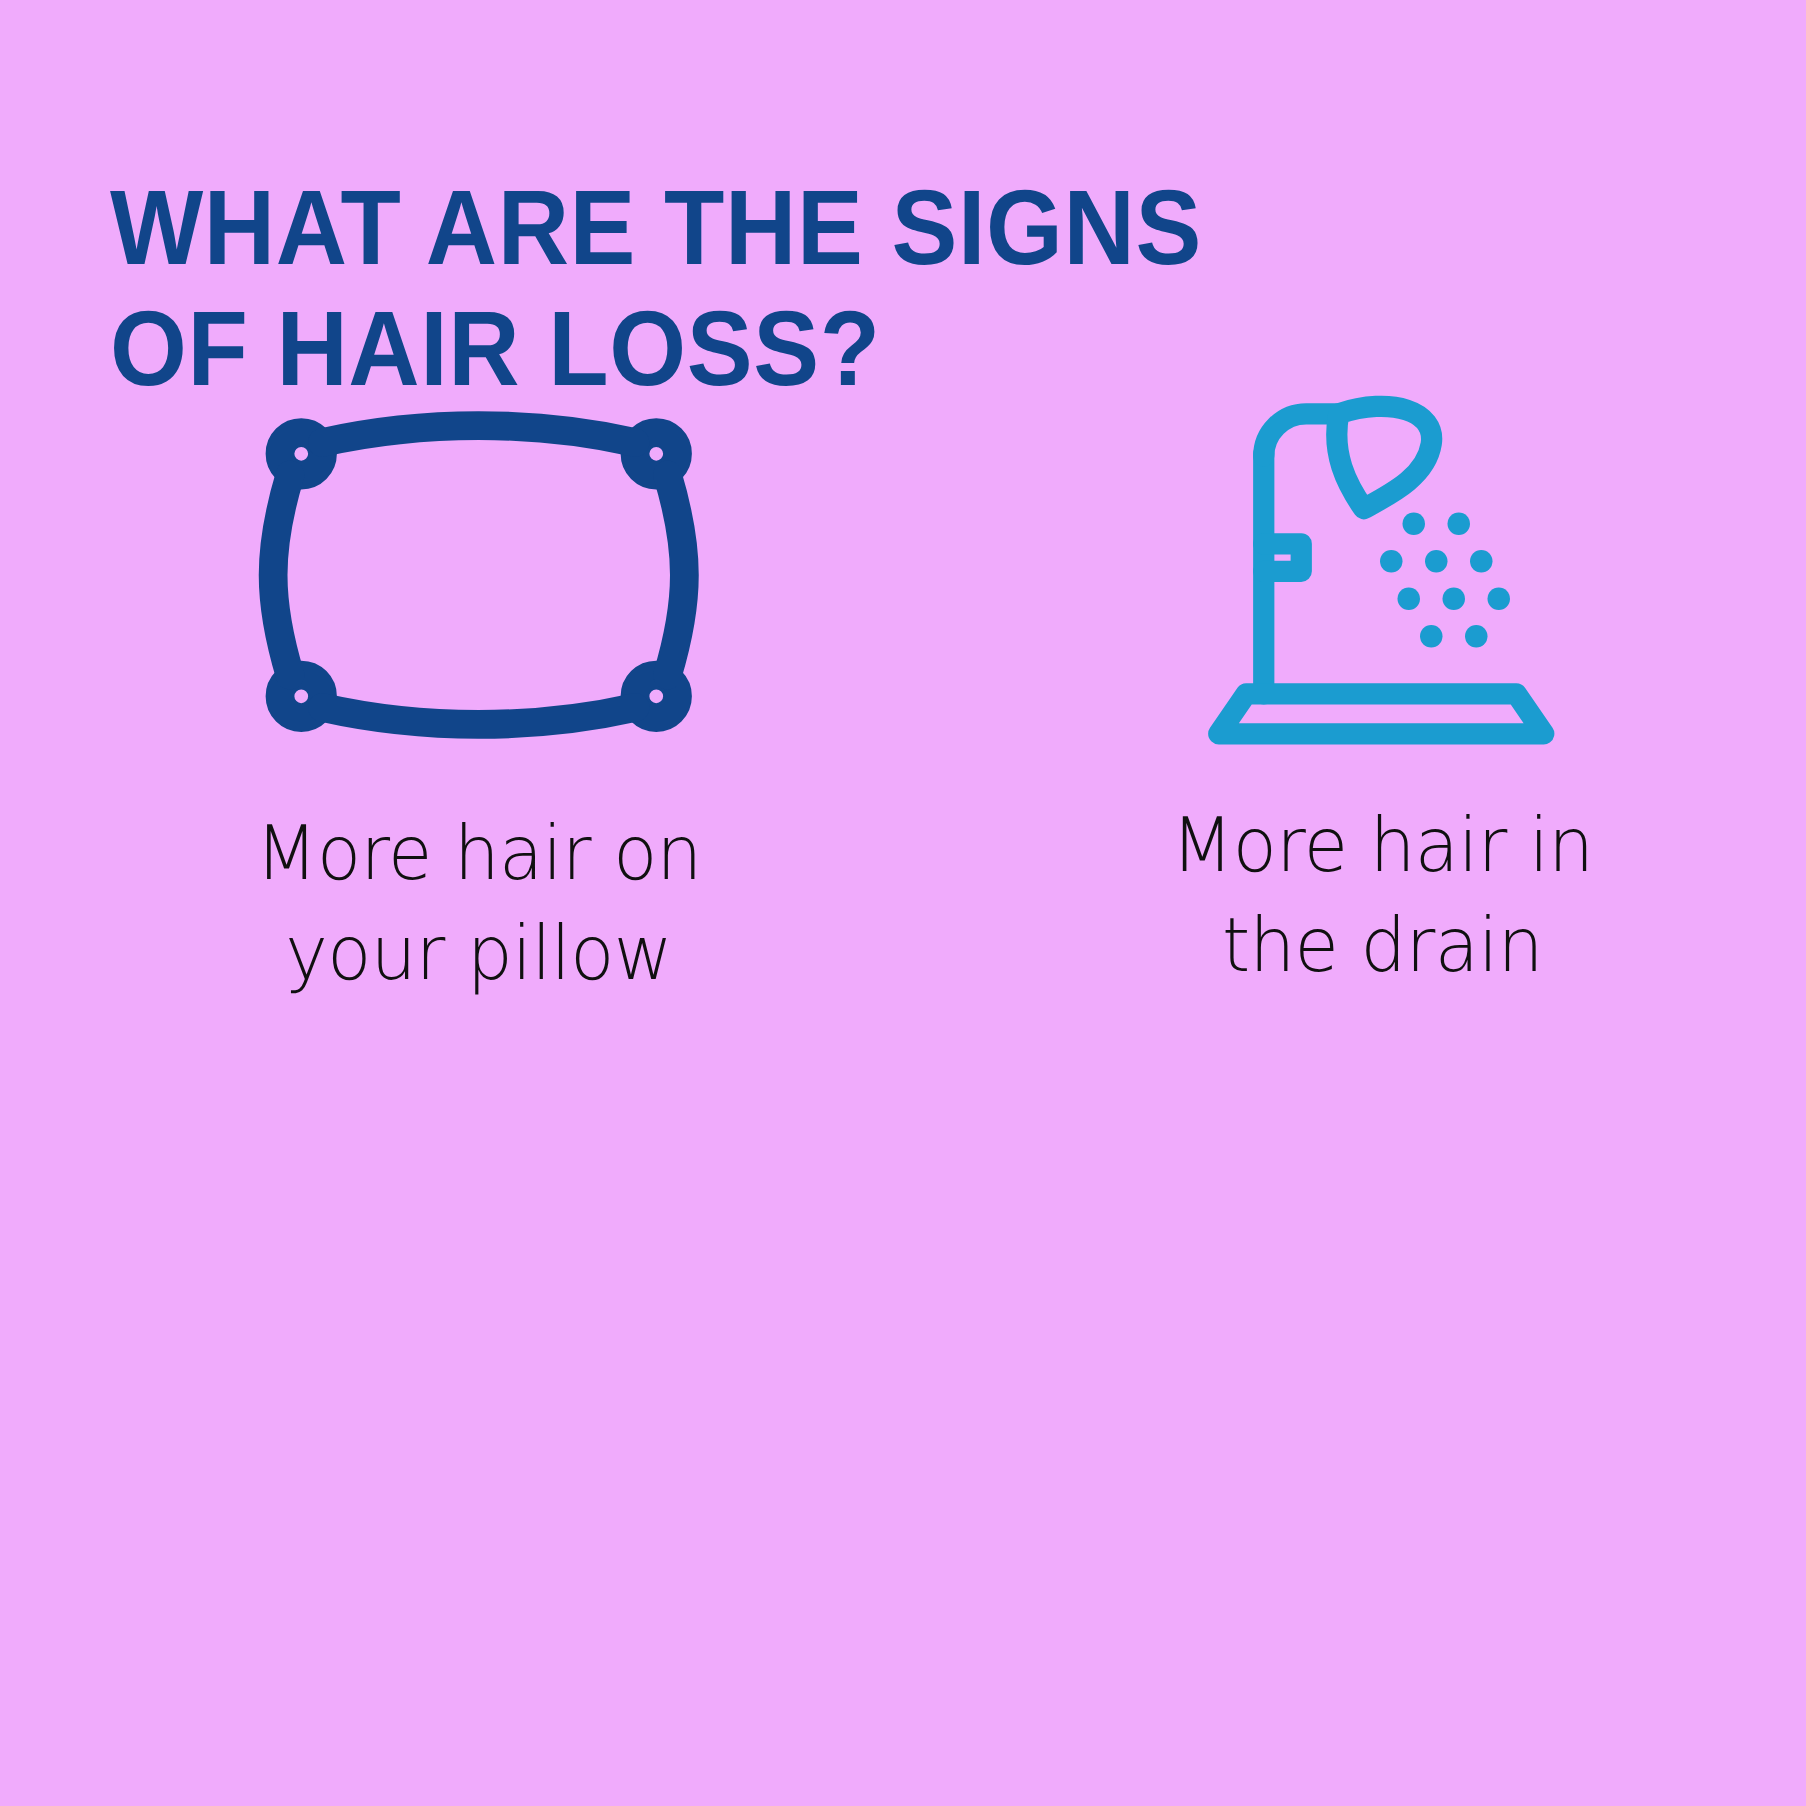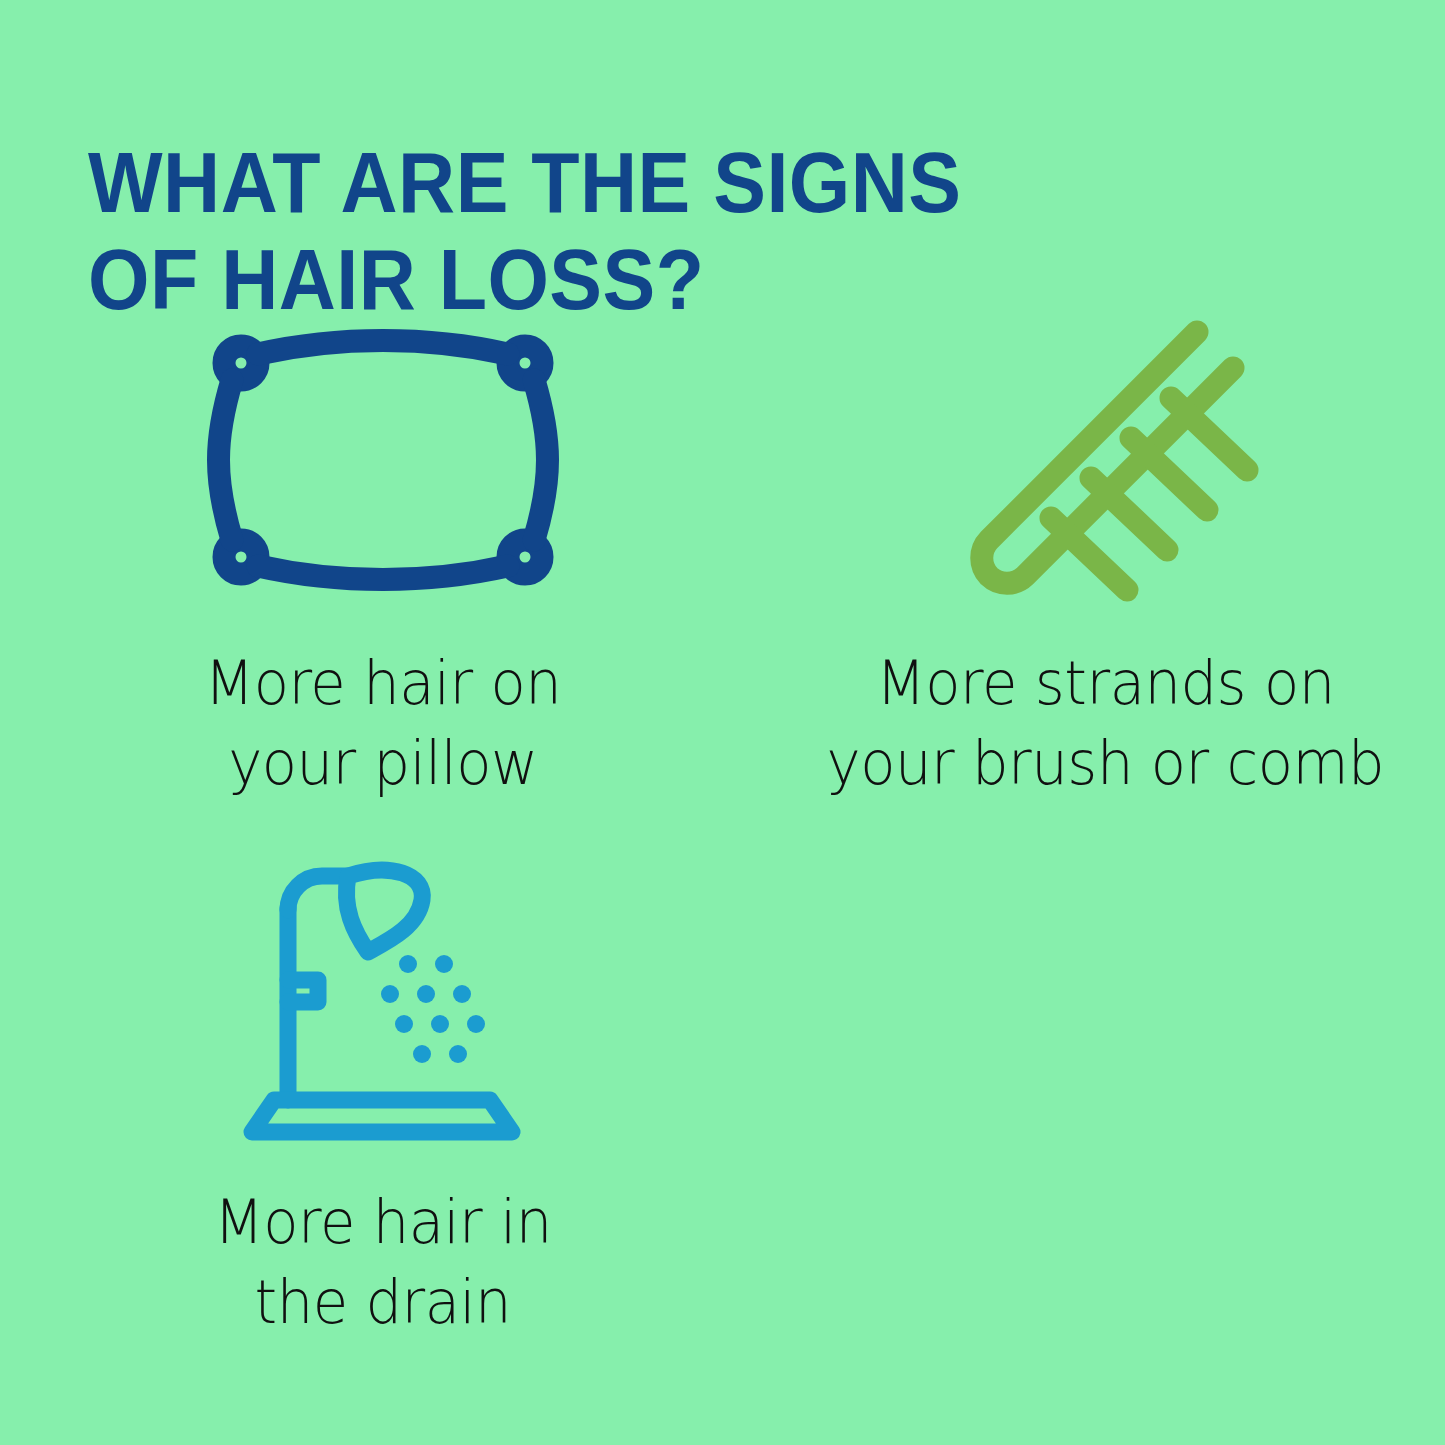--- a/index.html
+++ b/index.html
@@ -8,21 +8,21 @@
     padding: 0;
     background: #ffffff;
   }
   body {
     font-family: "Liberation Sans", "DejaVu Sans", sans-serif;
   }
   #infographic {
     position: relative;
     width: 1445px;
     height: 1445px;
-    background: #86efac;
+    background: #f0abfc;
     overflow: hidden;
     box-sizing: border-box;
   }
 
   
   .heading {
     position: absolute;
     left: 88px;
     top: 78px;
     width: 1180px;
@@ -115,35 +115,20 @@
 
           <path d="M24 50 C 6 110, 6 150, 24 210"></path>
 
           <path d="M326 50 C 344 110, 344 150, 326 210"></path>
         </svg>
       </div>
       <div class="sign-caption">More hair on
 your pillow</div>
     </div>
 
-    <div class="sign-cell cell-comb">
-      <div class="sign-icon">
-        <svg width="330" height="300" viewBox="0 0 330 300" fill="none" stroke="#7AB648" stroke-width="23" stroke-linecap="round" stroke-linejoin="round">
-
-          <path d="M238 22 L 30 230 A 26 26 0 0 0 30 266 A 26 26 0 0 0 66 266 L 274 58"></path>
-
-          <path d="M212 88 L 288 160"></path>
-          <path d="M172 128 L 248 200"></path>
-          <path d="M132 168 L 208 240"></path>
-          <path d="M92 208 L 168 280"></path>
-        </svg>
-      </div>
-      <div class="sign-caption">More strands on
-your brush or comb</div>
-    </div>
 
     <div class="sign-cell cell-shower">
       <div class="sign-icon">
         <svg width="300" height="290" viewBox="0 0 300 290" fill="none" stroke="#1B9CD0" stroke-width="17" stroke-linecap="round" stroke-linejoin="round">
 
           <path d="M48 48 L 48 240"></path>
 
           <path d="M48 50 A 34 34 0 0 1 82 16 L 108 16"></path>
 
           <path d="M48 120 L 78 120 L 78 142 L 48 142"></path>

